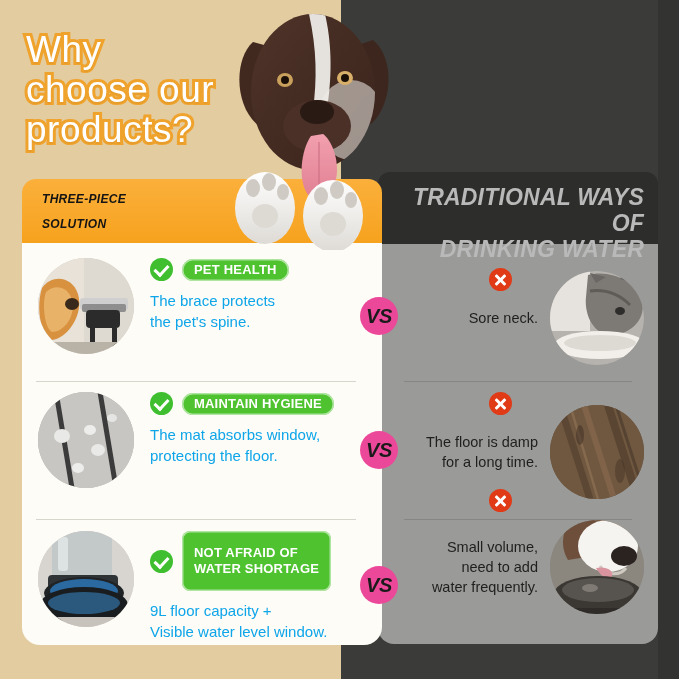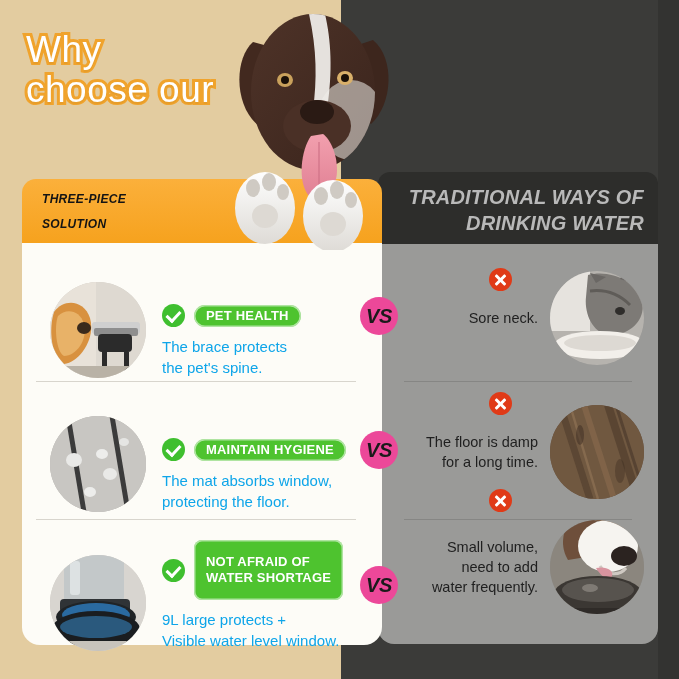--- a/index.html
+++ b/index.html
@@ -50,34 +50,34 @@
     color:#141414; letter-spacing:.3px;
   }
   #right-header {
     position:absolute; left:378px; top:172px; width:280px; height:72px;
     background:#2d2d2b;
     border-radius:12px 12px 0 0;
     z-index:3;
   }
   #right-header-label {
     position:absolute; right:14px; top:12px; width:260px; text-align:right;
-    font-size:20px; line-height:26px; font-weight:bold; font-style:italic;
+    font-size:23px; line-height:26px; font-weight:bold; font-style:italic;
     color:#b9b9b9; letter-spacing:.2px;
   }
   
   #left-panel {
     position:absolute; left:22px; top:243px; width:360px; height:402px;
     background:#fdfcf7; border-radius:0 0 18px 18px; z-index:3;
   }
   #right-panel {
     position:absolute; left:378px; top:244px; width:280px; height:400px;
     background:#9a9a98; border-radius:0 0 16px 16px; z-index:2;
   }
   
-  .lrow { position:absolute; left:0; width:360px; display:flex; align-items:flex-end;margin-left:12px; }
+  .lrow { position:absolute; left:0; width:360px; display:flex; align-items:flex-start; }
   .lrow .thumb {
     width:96px; height:96px; border-radius:50%; margin-left:16px;
     flex:0 0 96px; overflow:hidden; position:relative;
     background:#cfcbc4;
   }
   .lrow .body { margin-left:16px; flex:1; }
   .badge-line { display:flex; align-items:center; gap:9px; margin-bottom:9px; }
   .check {
     width:23px; height:23px; flex:0 0 23px; border-radius:50%;
     background:#3fbf2f; display:block; position:relative;
@@ -128,20 +128,21 @@
 </head>
 <body>
 
 <div id="bg-left"></div>
 <div id="bg-right"></div>
 <div id="bg-right-edge"></div>
 
 <div id="title">
   <span class="tl">Why</span>
   <span class="tl">choose our</span>
+  <span class="tl">products?</span>
 </div>
 
 <svg id="dog-photo" viewBox="0 0 210 250">
   <defs>
     <clipPath id="headClip">
         <ellipse cx="108" cy="92" rx="62" ry="78"></ellipse>
       </clipPath>
     <linearGradient id="furG" x1="0" y1="0" x2="1" y2="1">
       <stop offset="0" stop-color="#4e3328"></stop>
         <stop offset="1" stop-color="#3a241c"></stop>
@@ -270,21 +271,21 @@
       <ellipse cx="46" cy="72" rx="36" ry="11" fill="#3a96da" opacity=".5"></ellipse>
       <rect x="0" y="86" width="96" height="10" fill="#c7c3bc"></rect>
     </svg>
   </div>
   <div class="body">
     <div class="badge-line">
       <span class="check"></span>
       <span class="pill two">NOT AFRAID OF
 WATER SHORTAGE</span>
     </div>
-    <div class="ldesc">9L large protects +
+    <div class="ldesc">9L floor capacity +
 Visible water level window.</div>
   </div>
 </div>
 
 <div class="rrow" style="top:258px;height:120px;left:378px;z-index:4">
   <div class="rbody">
     <span class="xmark" style="top:-40px"></span>
     <div class="rdesc">Sore neck.</div>
   </div>
   <div class="rthumb">

